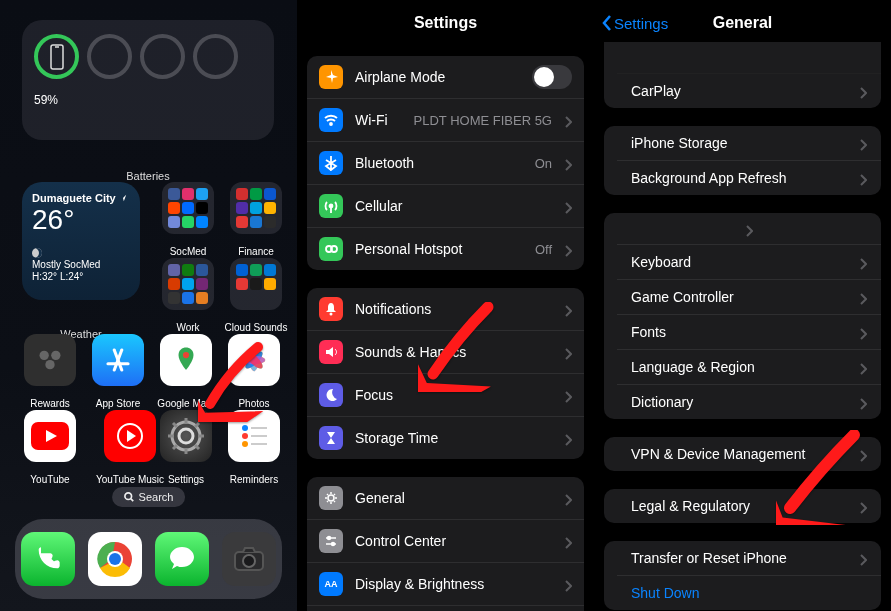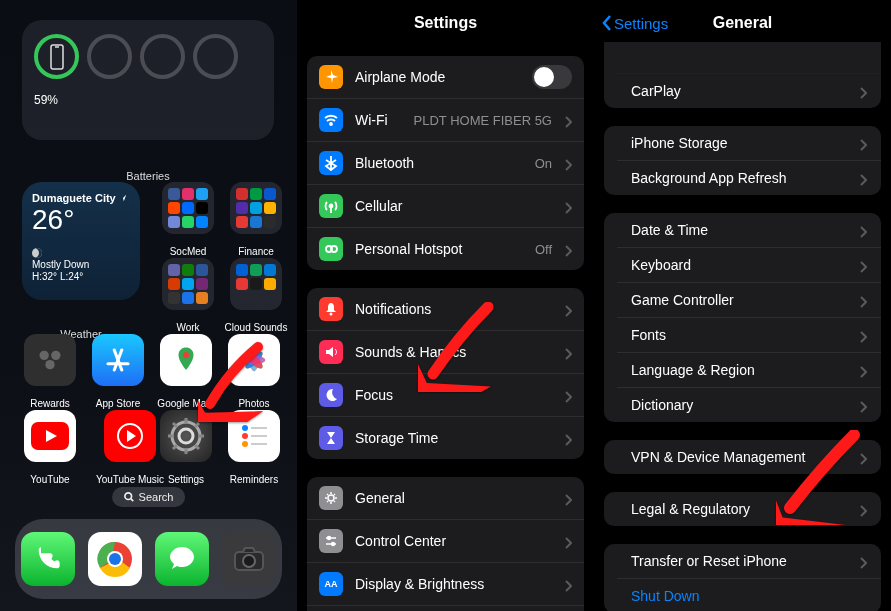--- a/index.html
+++ b/index.html
@@ -151,21 +151,21 @@
   <div class="weather-widget">
     <div class="city">
         <span>Dumaguete City</span>
         <svg viewBox="0 0 10 10">
           <path d="M1 9 L9 1 L6 9 L5 5 Z"></path>
         </svg>
       </div>
     <div class="temp">26°</div>
     <div class="cond">
       <span class="moon"></span>
-      <span>Mostly Down</span>
+      <span>Mostly SocMed</span>
       <span>H:32° L:24°</span>
     </div>
   </div>
   <div class="widget-caption" style="position:absolute;left:22px;top:304px;width:118px;">Weather</div>
 
   <div class="pos" style="left:158px;top:182px;">
     <div class="folder">
         <div class="mini" style="background:#3b5998"></div>
         <div class="mini" style="background:#e1306c"></div>
         <div class="mini" style="background:#1da1f2"></div>
@@ -577,21 +577,20 @@
     <div class="row">
       <div class="label">Background App Refresh</div>
       <div class="chev"><svg viewBox="0 0 8 12">
             <path d="M2 1l5 5-5 5"></path>
           </svg></div>
     </div>
   </div>
 
   <div class="section">
     <div class="row">
-      <div class="label">Date &amp; Time</div>
       <div class="chev"><svg viewBox="0 0 8 12">
             <path d="M2 1l5 5-5 5"></path>
           </svg></div>
     </div>
     <div class="row">
       <div class="label">Keyboard</div>
       <div class="chev"><svg viewBox="0 0 8 12">
             <path d="M2 1l5 5-5 5"></path>
           </svg></div>
     </div>

